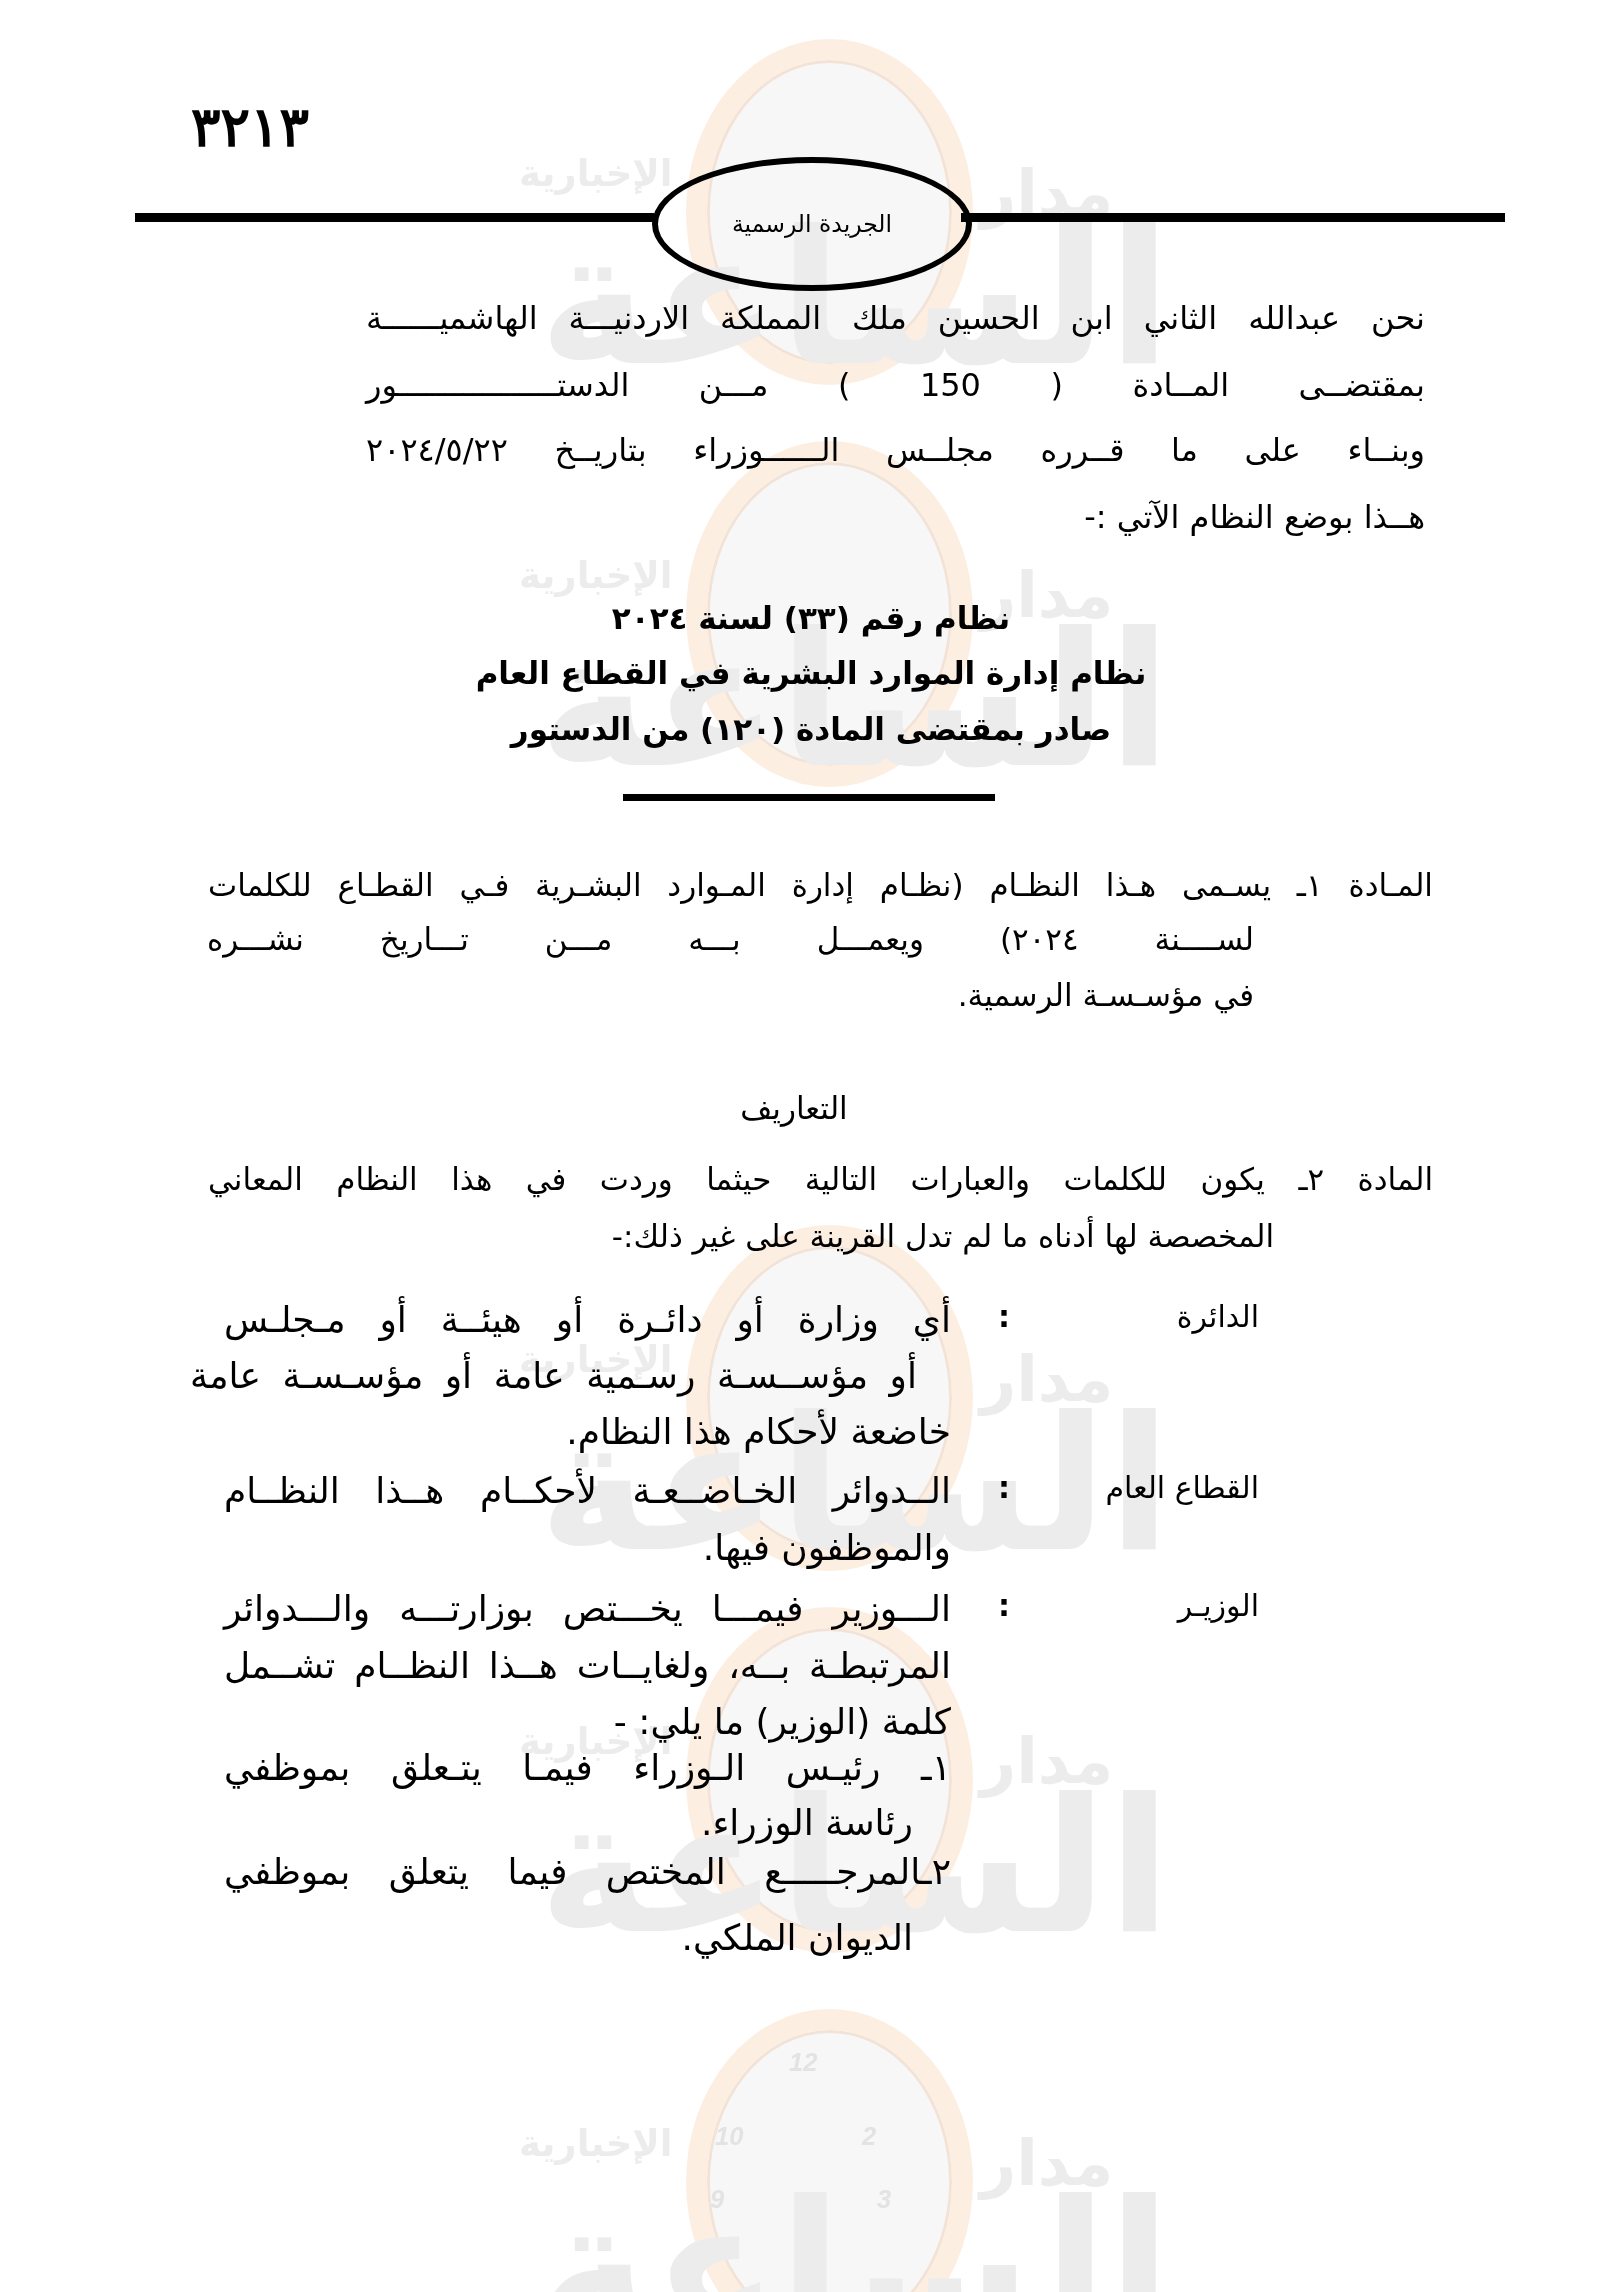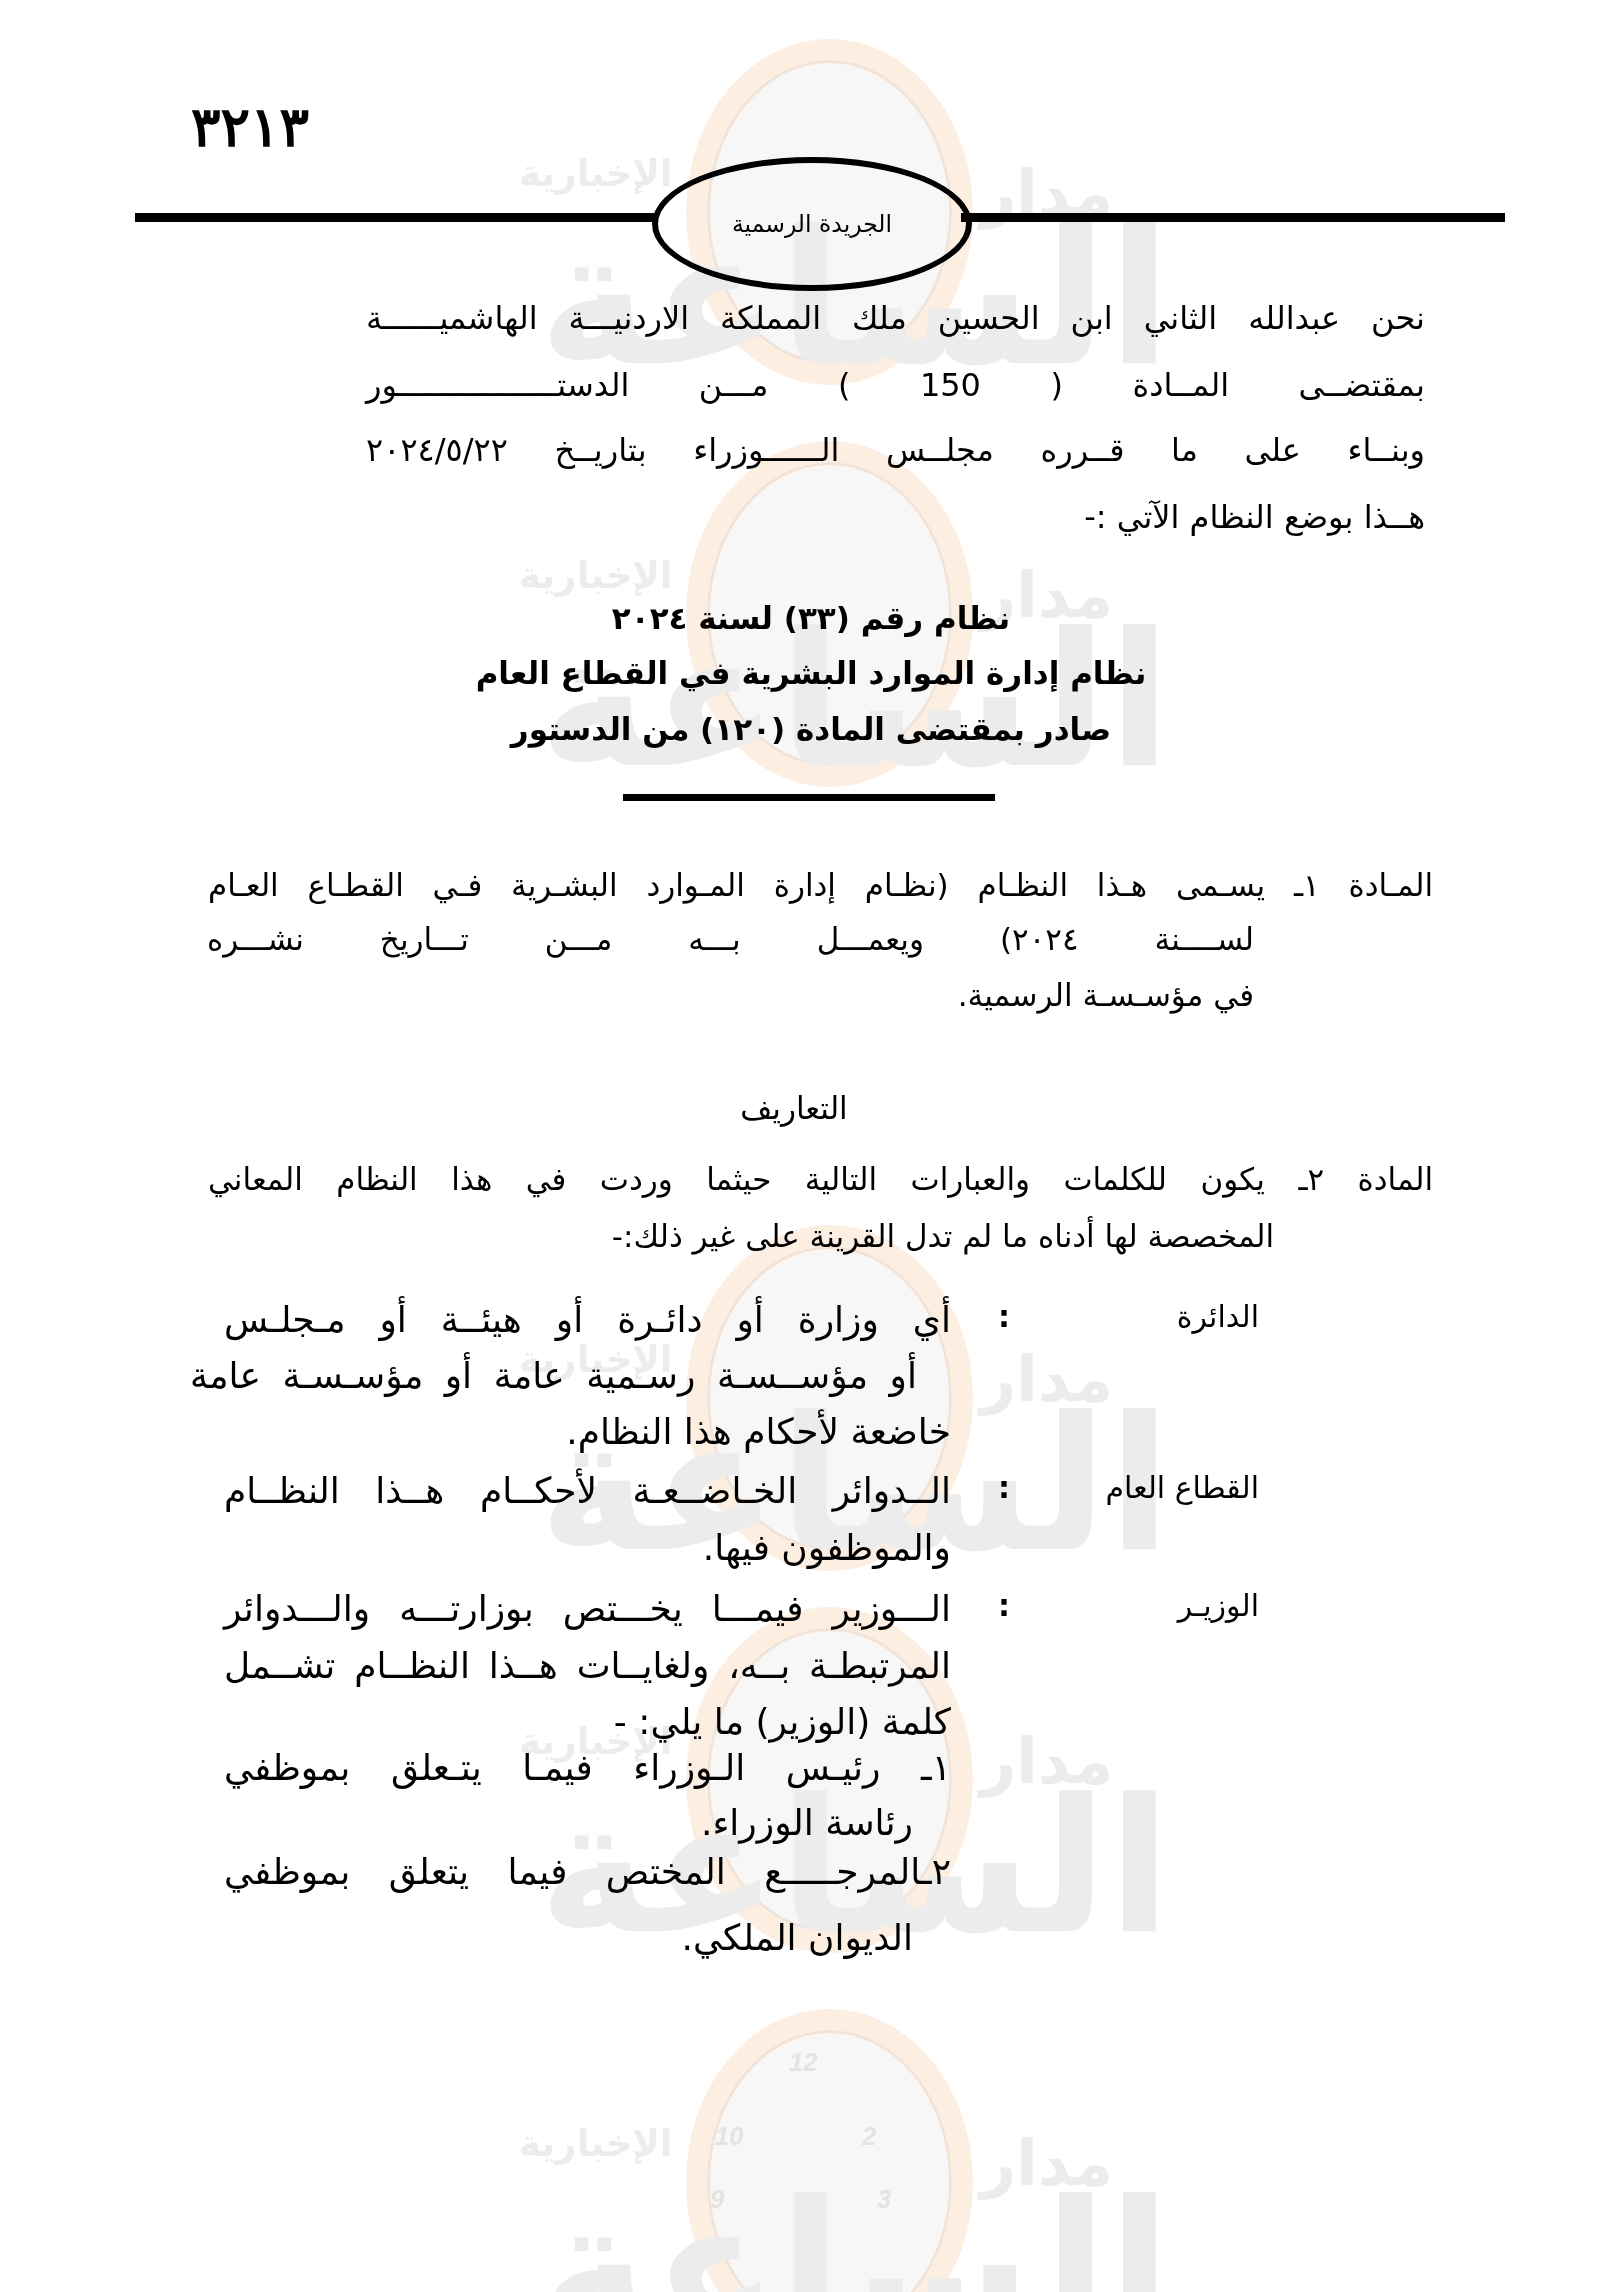--- a/index.html
+++ b/index.html
@@ -78,21 +78,21 @@
 <div class="abs rtl pre" style="top:299px;">نحن عبدالله الثاني ابن الحسين ملك المملكة الاردنيـــة الهاشميــــــة</div>
 <div class="abs rtl pre" style="top:366px;">بمقتضــى المــادة ( 150 ) مـــن الدستـــــــــــــــــور</div>
 <div class="abs rtl pre" style="top:431px;">وبنــاء على ما قــرره مجلــس الــــــوزراء بتاريــخ ٢٠٢٤/٥/٢٢</div>
 <div class="abs rtl pre last" style="top:498px;">هــذا بوضع النظام الآتي :-</div>
 
 <div class="abs title" style="top:600px;">نظام رقم (٣٣) لسنة ٢٠٢٤</div>
 <div class="abs title" style="top:655px;">نظام إدارة الموارد البشرية في القطاع العام</div>
 <div class="abs title" style="top:711px;">صادر بمقتضى المادة (١٢٠) من الدستور</div>
 <div class="abs sep"></div>
 
-<div class="abs rtl art" style="right:188px;top:867px;width:1225px;text-align:justify;text-align-last:justify;">المـادة ١ـ يسـمى هـذا النظـام (نظـام إدارة المـوارد البشـرية فـي القطـاع العـام</div>
+<div class="abs rtl art" style="right:188px;top:867px;width:1225px;text-align:justify;text-align-last:justify;">المـادة ١ـ يسـمى هـذا النظـام (نظـام إدارة المـوارد البشـرية فـي القطـاع للكلمات</div>
 <div class="abs rtl art" style="right:367px;top:921px;width:1047px;text-align:justify;text-align-last:justify;">لســــنة ٢٠٢٤) ويعمـــل بـــه مـــن تـــاريخ نشـــره</div>
 <div class="abs rtl art" style="right:367px;top:977px;width:1047px;">في مؤسـسـة الرسمية.</div>
 
 <div class="abs rtl art" style="left:686px;top:1090px;width:216px;text-align:center;">التعاريف</div>
 
 <div class="abs rtl art" style="right:188px;top:1161px;width:1225px;text-align:justify;text-align-last:justify;">المادة ٢ـ يكون للكلمات والعبارات التالية حيثما وردت في هذا النظام المعاني</div>
 <div class="abs rtl art" style="right:347px;top:1218px;width:1066px;">المخصصة لها أدناه ما لم تدل القرينة على غير ذلك:-</div>
 
 <div class="abs rtl def-term" style="right:362px;top:1299px;width:196px;">الدائرة</div>
 <div class="abs def-colon" style="left:998px;top:1299px;">:</div>

